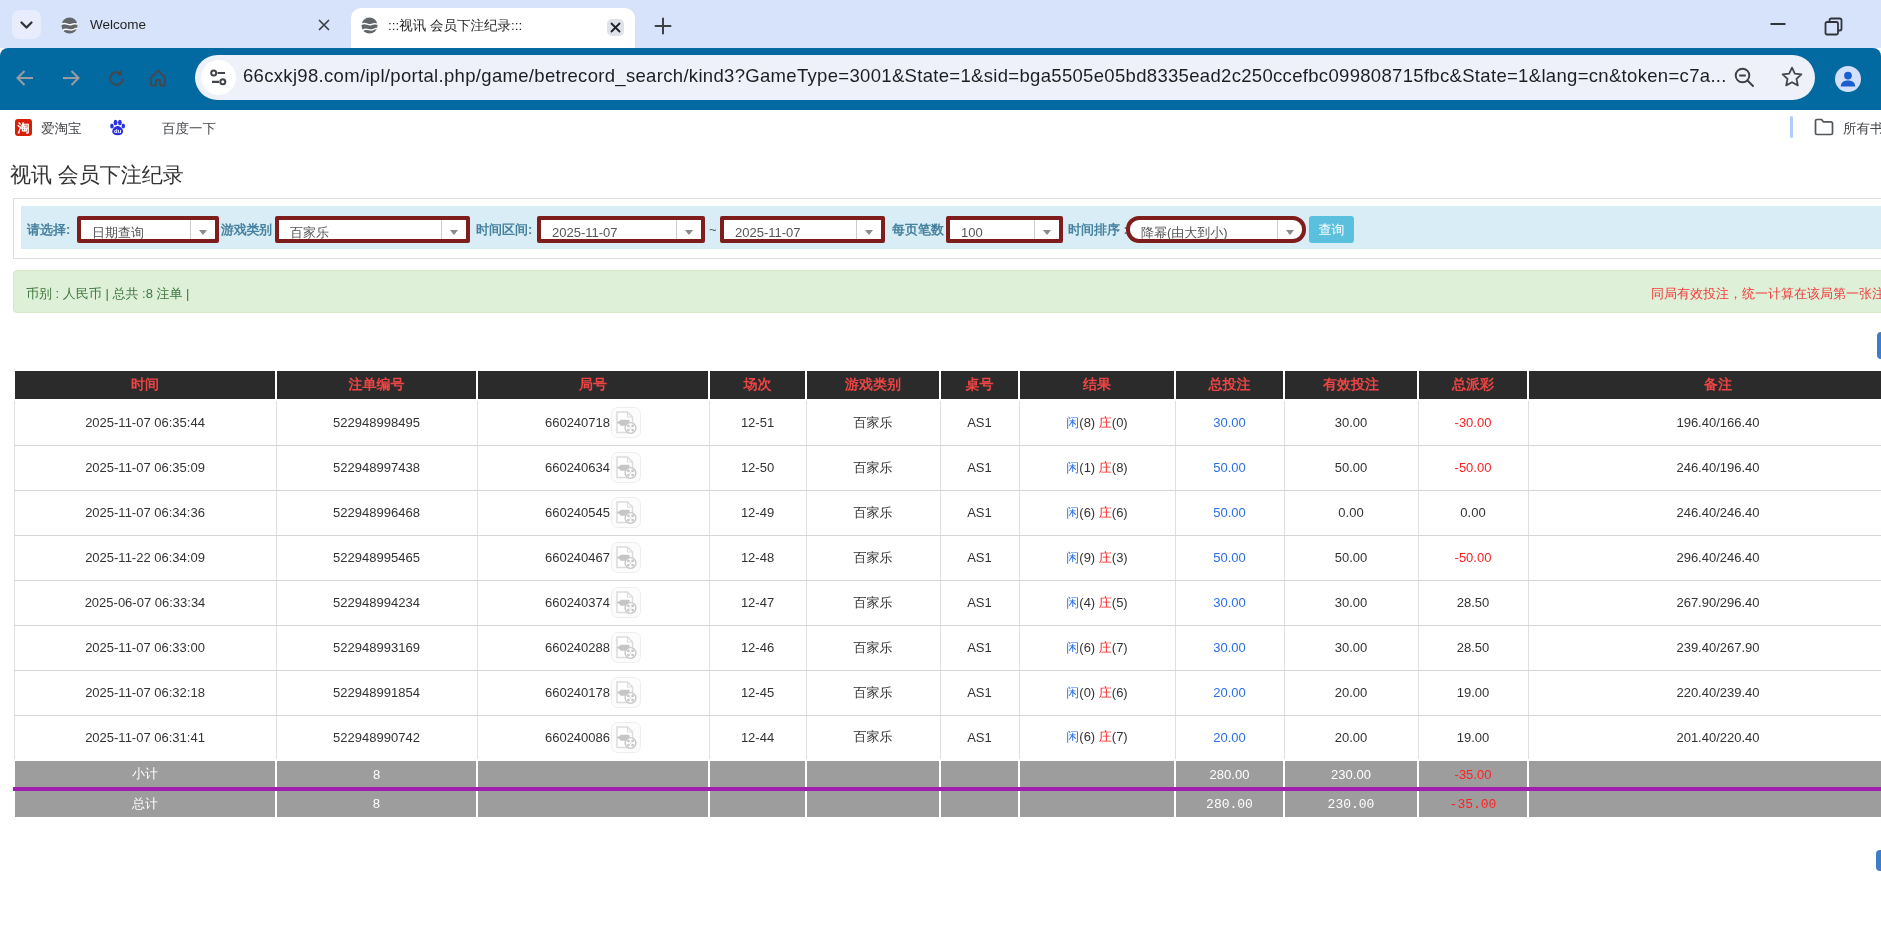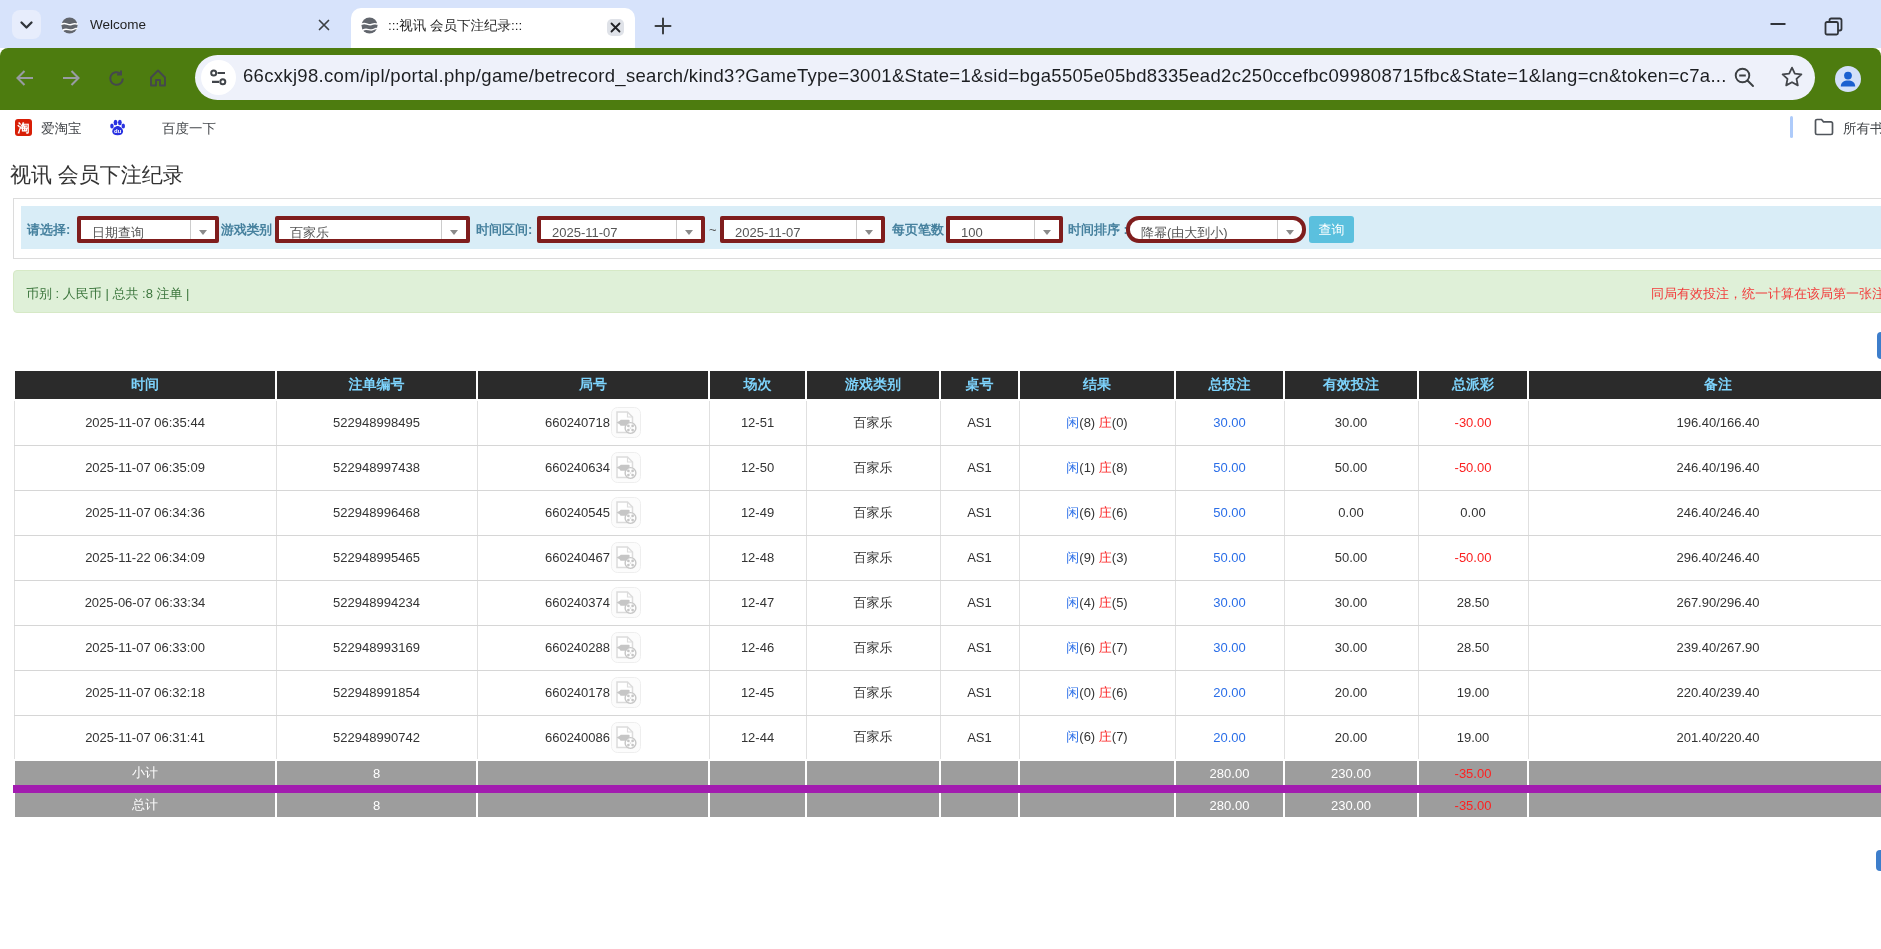--- a/index.html
+++ b/index.html
@@ -6,21 +6,21 @@
 html,body { width:1881px; height:949px; overflow:hidden; background:#fff;
   font-family:"Liberation Sans", sans-serif; }
 .abs { position:absolute; }
 
 
 #tabstrip { position:absolute; left:0; top:0; width:1881px; height:48px; background:#d7e3fb; }
 #chevbtn { position:absolute; left:12px; top:10px; width:29px; height:29px; background:#e7edfc; border-radius:8px; }
 .tabtitle { font-size:13.5px; color:#1f1f1f; white-space:nowrap; }
 #activetab { position:absolute; left:351px; top:8px; width:284px; height:40px; background:#fff; border-radius:10px 10px 0 0; }
 #closebtn2 { position:absolute; left:256px; top:11px; width:17px; height:17px; background:#dfe2e8; border-radius:5px; }
-#toolbar { position:absolute; left:0; top:48px; width:1881px; height:62px; background:#4d7c0f; border-radius:8px 8px 0 0; }
+#toolbar { position:absolute; left:0; top:48px; width:1881px; height:62px; background:#0369a1; border-radius:8px 8px 0 0; }
 #urlpill { position:absolute; left:195px; top:7px; width:1620px; height:45px; border-radius:23px; background:#eef1fa; overflow:hidden; }
 #urltext { position:absolute; left:48px; top:10px; width:1530px; font-size:18.5px; color:#1c1e21; white-space:nowrap; overflow:hidden; letter-spacing:0.32px; }
 #tunecircle { position:absolute; left:6px; top:5px; width:35px; height:35px; background:#fff; border-radius:50%; }
 #avatar { position:absolute; left:1835px; top:18px; width:26px; height:26px; border-radius:50%; background:#d3e0fa; }
 #bookmarks { position:absolute; left:0; top:110px; width:1881px; height:35px; background:#fff; }
 .bmtext { font-size:13.5px; color:#44474b; white-space:nowrap; }
 
 
 #page { position:absolute; left:0; top:145px; width:1881px; height:804px; background:#fff; overflow:hidden; }
 #ptitle { position:absolute; left:10px; top:16px; font-size:21px; color:#333; }
@@ -33,24 +33,24 @@
   border-left:4.5px solid transparent; border-right:4.5px solid transparent; border-top:5px solid #8a8a8a; }
 #qbtn { position:absolute; left:1309px; top:71px; width:45px; height:27px; background:#5bc0de; border-radius:3px; color:#fff; font-size:13px; text-align:center; line-height:27px; }
 #greenbar { position:absolute; left:13px; top:125px; width:1884px; height:43px; background:#dff0d8; border:1px solid #d6e9c6; border-radius:4px; }
 #greenbar .gtext { position:absolute; left:12px; top:14px; font-size:13px; color:#3c763d; }
 #greenbar .rtext { position:absolute; left:1637px; top:14px; font-size:13px; color:#f23b3b; white-space:nowrap; }
 .sliver { position:absolute; background:#3d7ecb; border-radius:4px; width:26px; }
 
 
 #tblwrap { position:absolute; left:13px; top:224px; width:1895px; }
 table { border-collapse:collapse; table-layout:fixed; width:1894px; }
-th { background:#2b2b2b; color:#7dd3fc; font-size:14px; font-weight:bold; height:30px; border:2px solid #fff; text-align:center; }
+th { background:#2b2b2b; color:#ef4444; font-size:14px; font-weight:bold; height:30px; border:2px solid #fff; text-align:center; }
 td { font-size:13px; color:#333; text-align:center; height:45px; border:1px solid #e0e0e0; border-bottom:1px solid #d6d6d6; background:#fff; }
 tr.foot td { background:#9d9d9d; color:#fff; border:2px solid #fff; height:29px; }
-tr.foot2 td { border-top:8px solid #a21caf; }
+tr.foot2 td { border-top:4px solid #a21caf;font-family:Liberation Mono, monospace; }
 .blue { color:#2a6ee8; }
 .red { color:#fb2020; }
 .redz { color:#fb2020; }
 tr.foot td.redf { color:#ff1f1f; }
 .vbtn { display:inline-block; vertical-align:middle; margin-left:1px; }
 .num { display:inline-block; vertical-align:middle; }
 </style>
 </head>
 <body>
 <div id="tabstrip">

